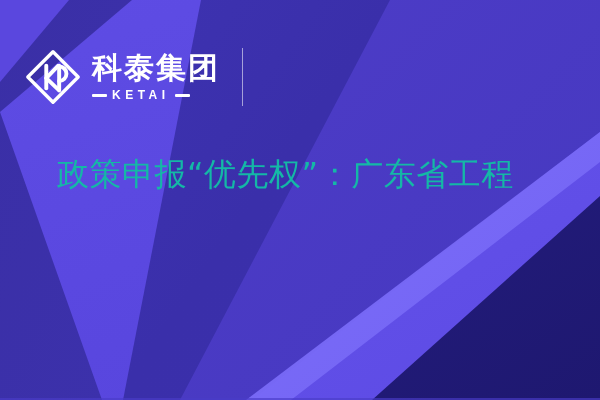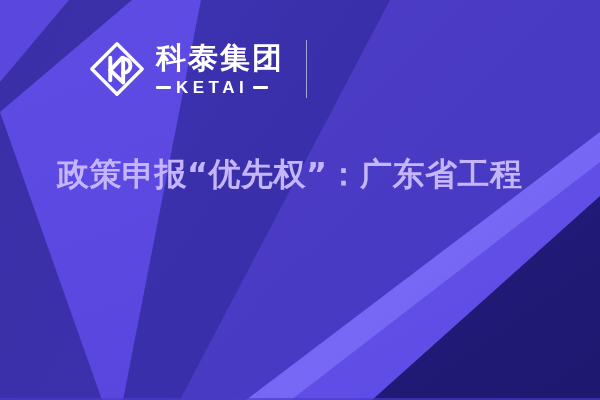--- a/index.html
+++ b/index.html
@@ -69,26 +69,26 @@
     left: 0; right: 0; bottom: 0;
     height: 2px;
     background: #4a3cc8;
     opacity: 0.65;
   }
 
   
   .header {
     position: absolute;
     left: 0;
-    top: 28px;
+    top: 36px;
     width: 600px;
     height: 82px;
     display: flex;
     align-items: center;
-    padding-left: 89px;
+    padding-left: 25px;
     box-sizing: border-box;
   }
 
   
   .logo-mark {
     width: 56px;
     height: 56px;
     flex: 0 0 56px;
     display: block;
   }
@@ -115,21 +115,21 @@
     gap: 5px;
   }
   .logo-en-rule {
     width: 15px;
     height: 3px;
     background: #ffffff;
     border-radius: 1px;
   }
   .logo-en {
     color: #ffffff;
-    font-size: 17px;
+    font-size: 12px;
     font-weight: 700;
     letter-spacing: 4.5px;
     white-space: nowrap;
   }
 
   
   .divider {
     width: 1px;
     height: 58px;
     background: rgba(255,255,255,0.55);
@@ -164,23 +164,23 @@
   }
 
   
   .title-block {
     position: absolute;
     left: 57px;
     top: 152px;
     width: 505px;
   }
   .title-line {
-    color: #c4b5fd;
+    color: #14b8a6;
     font-size: 32px;
-    font-weight: 700;
+    font-weight: 400;
     letter-spacing: 0.5px;
     line-height: 45px;
     white-space: nowrap;
     font-family: "DejaVu Sans", "Liberation Sans", sans-serif;
   }
 </style>
 </head>
 <body>
 
 <div id="banner">

